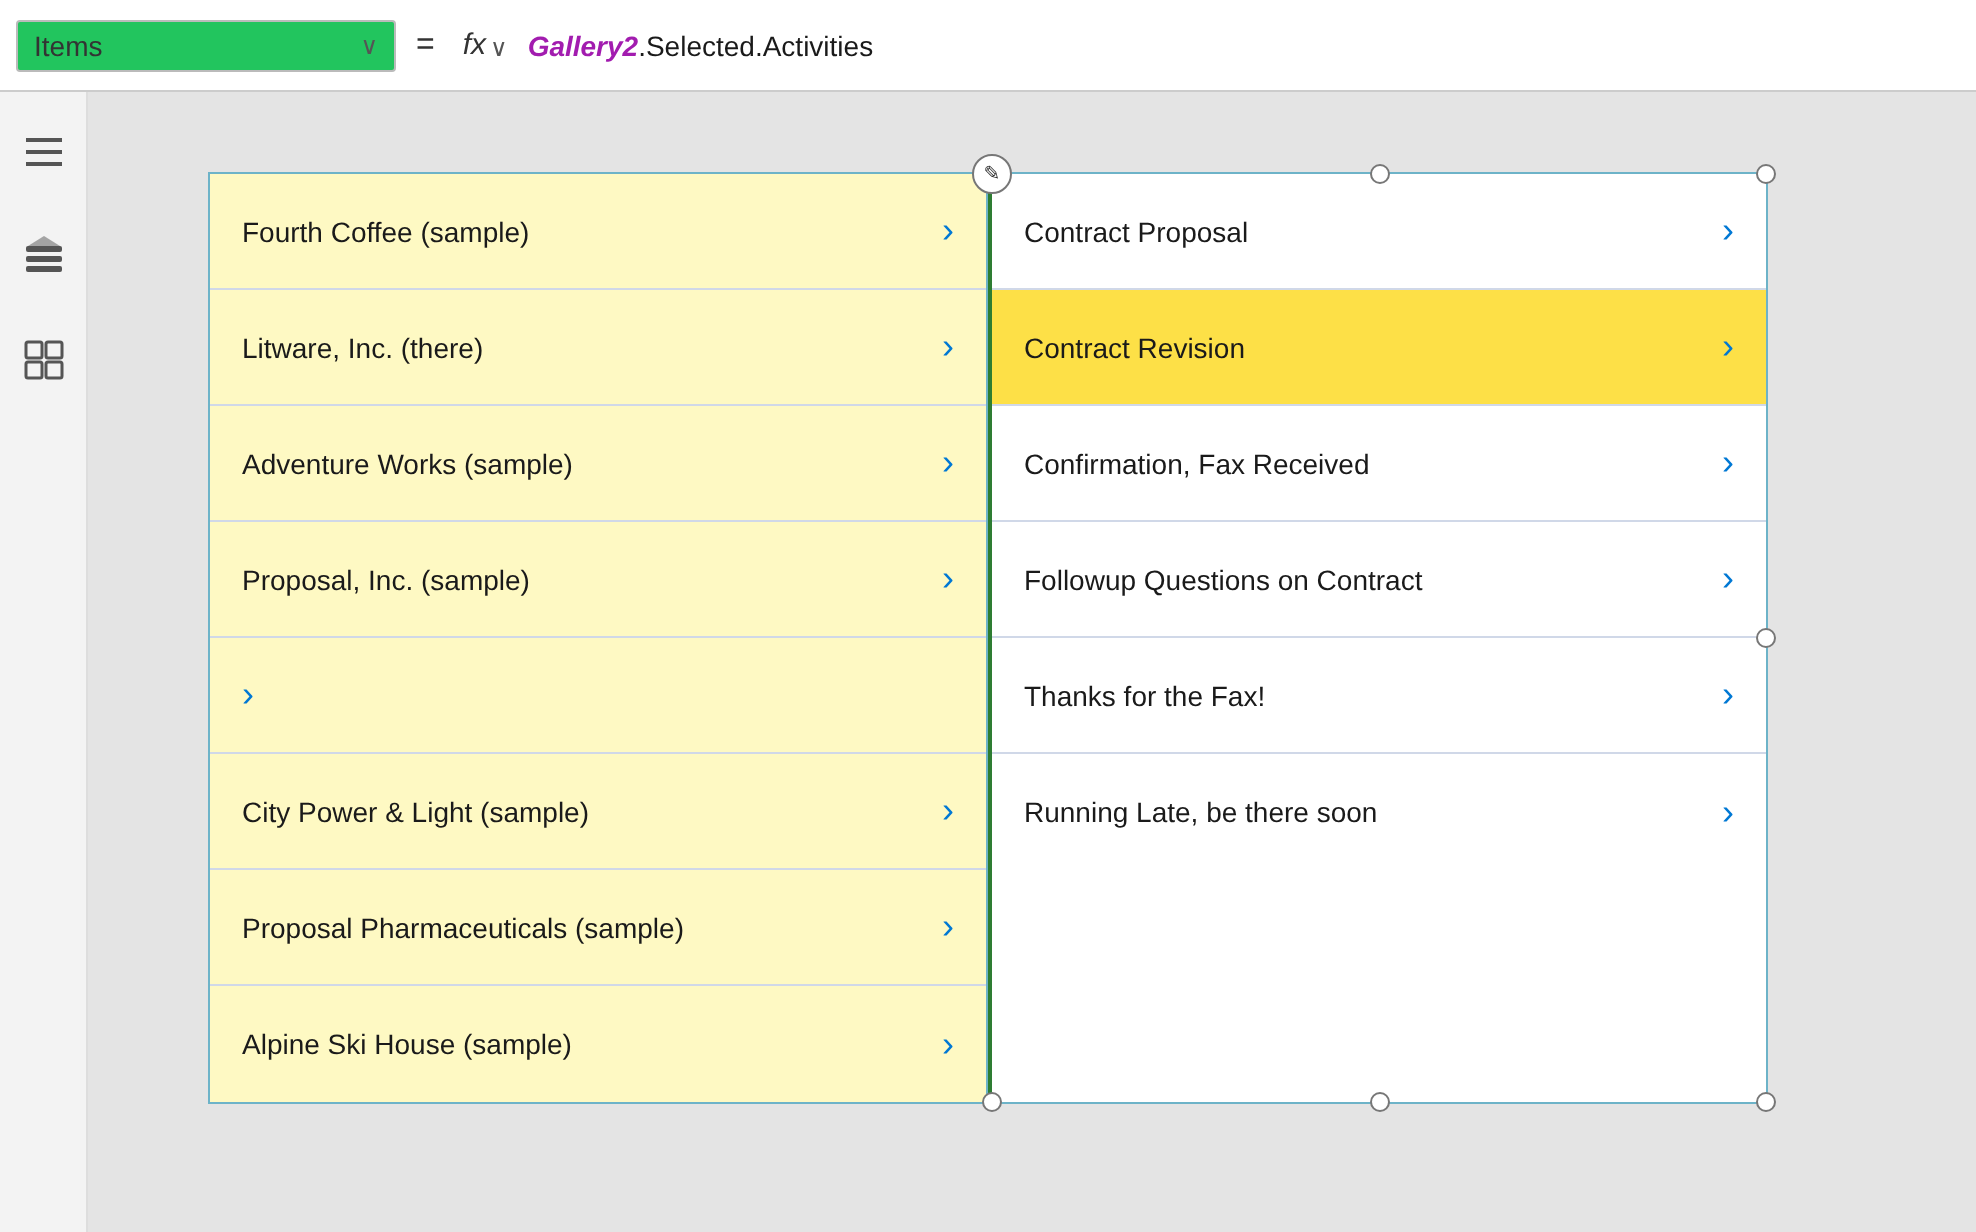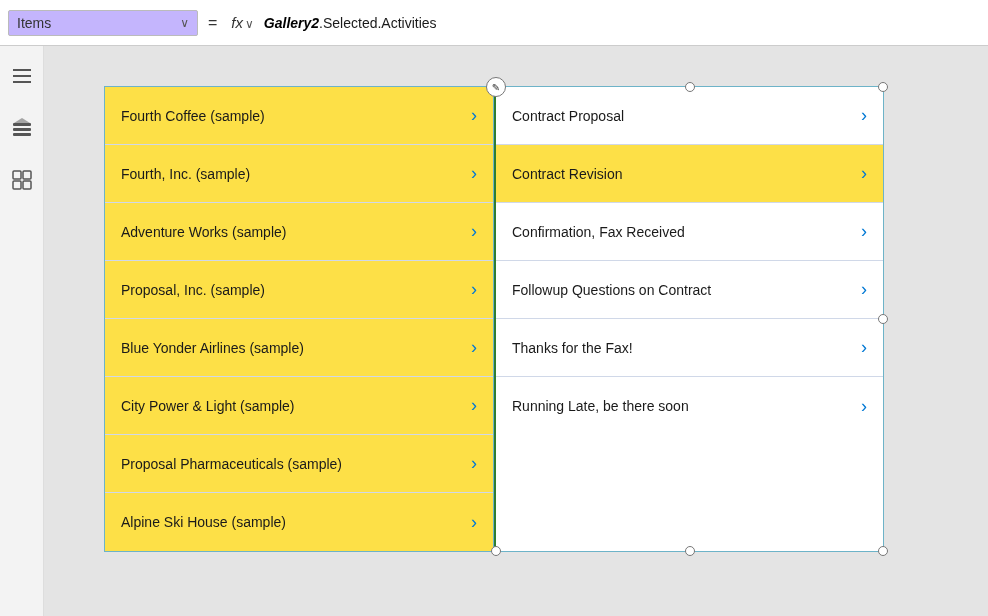--- a/index.html
+++ b/index.html
@@ -22,21 +22,21 @@
       padding: 0 8px;
       gap: 6px;
     }
     .formula-bar-property {
       display: flex;
       align-items: center;
       border: 1px solid #bbb;
       border-radius: 2px;
       padding: 4px 8px;
       min-width: 190px;
-      background: #c4b5fd;
+      background: #22c55e;
       gap: 6px;
     }
     .formula-bar-property-label {
       font-size: 14px;
       color: #333;
       flex: 1;
     }
     .formula-bar-property-chevron {
       color: #555;
       font-size: 12px;
@@ -101,21 +101,21 @@
       position: absolute;
       top: 40px;
       left: 60px;
       display: flex;
       gap: 0;
     }
 
     
     .gallery-left {
       width: 390px;
-      background: #fde047;
+      background: #fef9c3;
       border: 1.5px solid #6db3c8;
       position: relative;
     }
 
     
     .gallery-right {
       width: 390px;
       background: #fff;
       border: 1.5px solid #6db3c8;
       border-left: 2px solid #2e7d32;
@@ -187,21 +187,21 @@
     .gallery-item.selected {
       background: #fde047;
     }
 
     
     .formula-text {
       font-size: 14px;
       color: #1a1a1a;
     }
     .formula-text .green-italic {
-      color: #000000;
+      color: #a21caf;
       font-style: italic;
       font-weight: 600;
       margin-top: 45px;
     }
   </style>
 </head>
 <body>
 
 <div class="formula-bar">
   <div class="formula-bar-property">
@@ -251,33 +251,32 @@
     <div class="galleries-wrapper">
 
       <div class="gallery-left">
 
         <div id="gallery-left-items">
             <div class="gallery-item">
       <span class="gallery-item-label">Fourth Coffee (sample)</span>
       <span class="gallery-item-chevron">›</span>
     </div>
             <div class="gallery-item">
-      <span class="gallery-item-label">Fourth, Inc. (sample)</span>
+      <span class="gallery-item-label">Litware, Inc. (there)</span>
       <span class="gallery-item-chevron">›</span>
     </div>
             <div class="gallery-item">
       <span class="gallery-item-label">Adventure Works (sample)</span>
       <span class="gallery-item-chevron">›</span>
     </div>
             <div class="gallery-item">
       <span class="gallery-item-label">Proposal, Inc. (sample)</span>
       <span class="gallery-item-chevron">›</span>
     </div>
             <div class="gallery-item">
-      <span class="gallery-item-label">Blue Yonder Airlines (sample)</span>
       <span class="gallery-item-chevron">›</span>
     </div>
             <div class="gallery-item">
       <span class="gallery-item-label">City Power &amp; Light (sample)</span>
       <span class="gallery-item-chevron">›</span>
     </div>
             <div class="gallery-item">
       <span class="gallery-item-label">Proposal Pharmaceuticals (sample)</span>
       <span class="gallery-item-chevron">›</span>
     </div>

